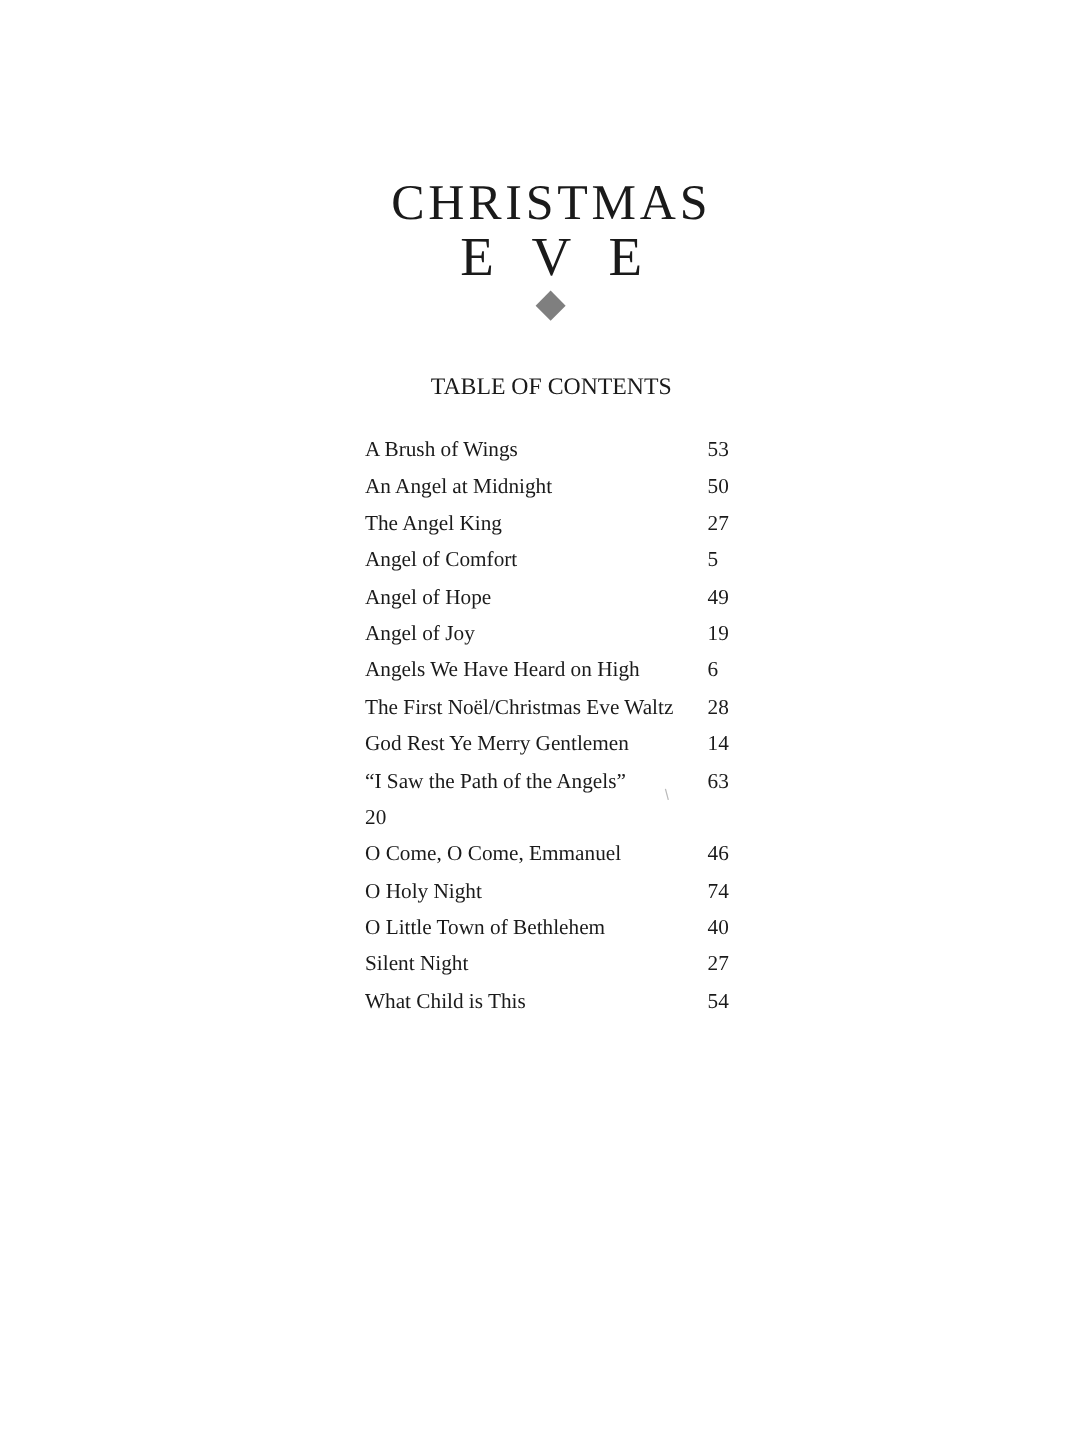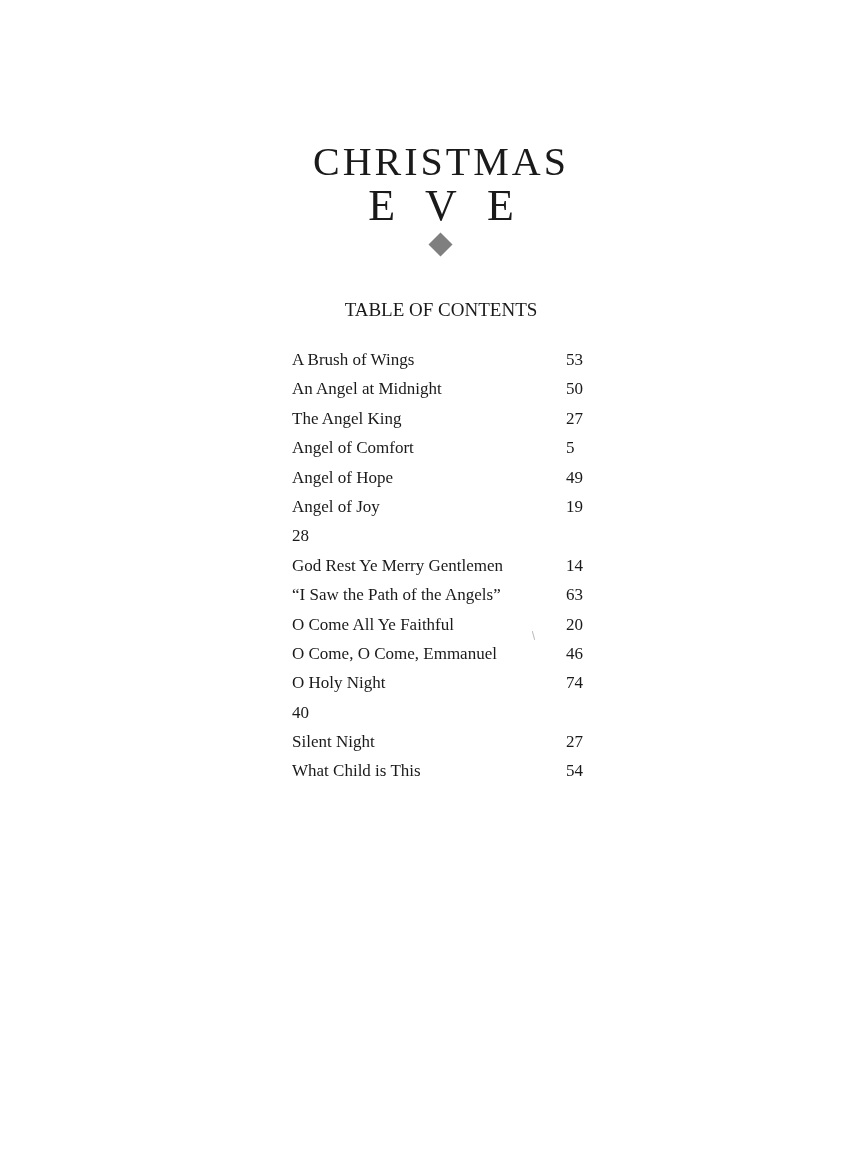--- a/index.html
+++ b/index.html
@@ -42,43 +42,48 @@
     </div>
   <div class="row">
       <span class="t">Angel of Hope</span>
       <span class="p">49</span>
     </div>
   <div class="row">
       <span class="t">Angel of Joy</span>
       <span class="p">19</span>
     </div>
   <div class="row">
+      <span class="t">Angels We Have Heard on High</span>
+      <span class="p">6</span>
+    </div>
+  <div class="row">
+      <span class="t">The First Noël/Christmas Eve Waltz</span>
       <span class="p">28</span>
     </div>
   <div class="row">
       <span class="t">God Rest Ye Merry Gentlemen</span>
       <span class="p">14</span>
     </div>
   <div class="row">
       <span class="t">“I Saw the Path of the Angels”</span>
       <span class="p">63</span>
     </div>
   <div class="row">
-      <span class="t">O Come All Ye Faithful</span>
       <span class="p">20</span>
     </div>
   <div class="row">
       <span class="t">O Come, O Come, Emmanuel</span>
       <span class="p">46</span>
     </div>
   <div class="row">
       <span class="t">O Holy Night</span>
       <span class="p">74</span>
     </div>
   <div class="row">
+      <span class="t">O Little Town of Bethlehem</span>
       <span class="p">40</span>
     </div>
   <div class="row">
       <span class="t">Silent Night</span>
       <span class="p">27</span>
     </div>
   <div class="row">
       <span class="t">What Child is This</span>
       <span class="p">54</span>
     </div>

